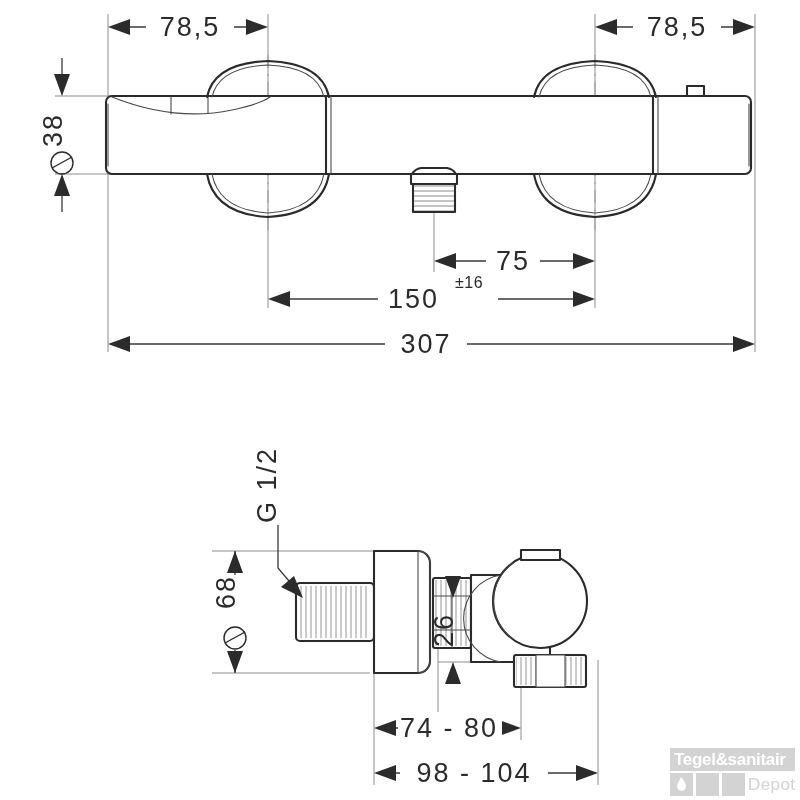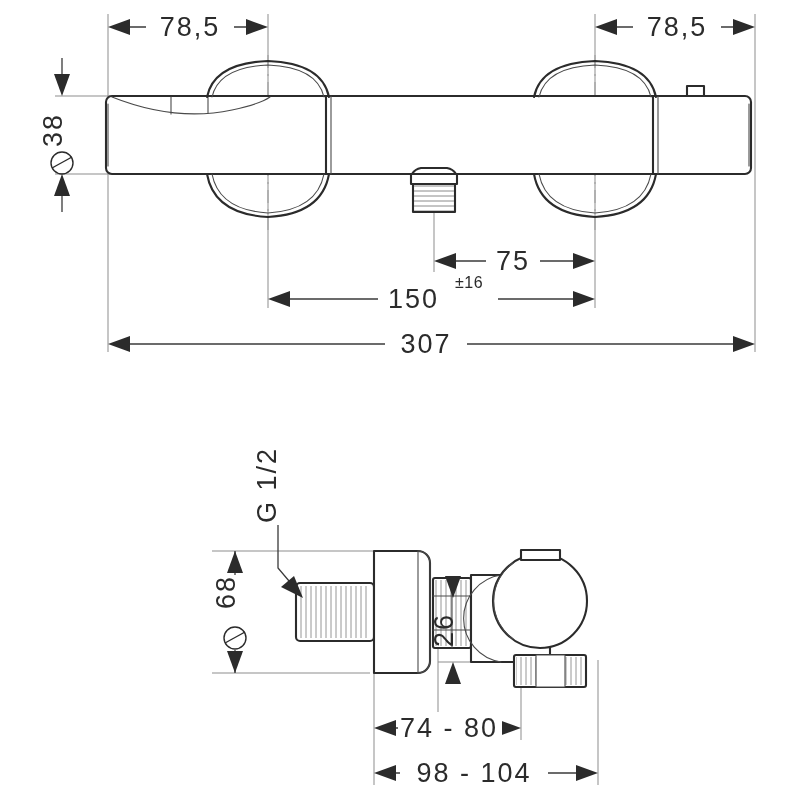--- a/index.html
+++ b/index.html
@@ -406,14 +406,27 @@
       <g>
         <line class="dim-line" x1="380" y1="773" x2="592" y2="773"></line>
         <polygon class="arrow-head" points="374,773 396,765 396,781"></polygon>
         <polygon class="arrow-head" points="598,773 576,765 576,781"></polygon>
         <rect x="400" y="757" width="148" height="32" fill="#ffffff"></rect>
         <text class="dim-text" x="474" y="775" text-anchor="middle">98 - 104</text>
       </g>
     </g>
   </svg>
 
+  <div id="brand-logo">
+    <div class="logo-row1">Tegel&amp;sanitair</div>
+    <div class="logo-row2">
+      <div class="logo-sq s1">
+        <svg class="logo-drop" viewBox="0 0 9 14">
+          <path d="M4.5 0 C 4.5 0, 9 6.4, 9 9.3 A 4.5 4.7 0 0 1 0 9.3 C 0 6.4, 4.5 0, 4.5 0 Z" fill="#ffffff"></path>
+        </svg>
+      </div>
+      <div class="logo-sq s2"></div>
+      <div class="logo-sq s3"></div>
+      <div class="logo-depot">Depot</div>
+    </div>
+  </div>
 
 </div>
 
 </body></html>

